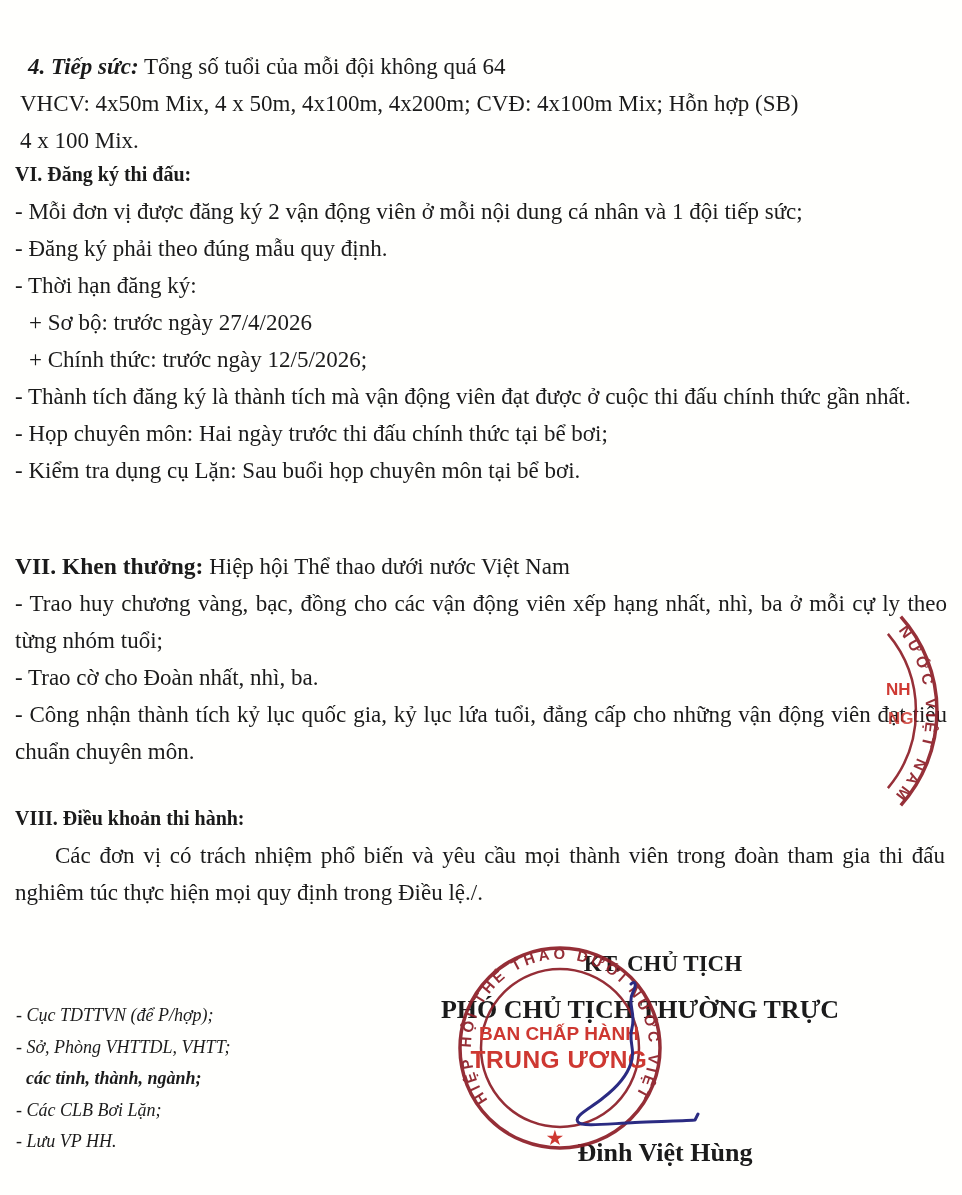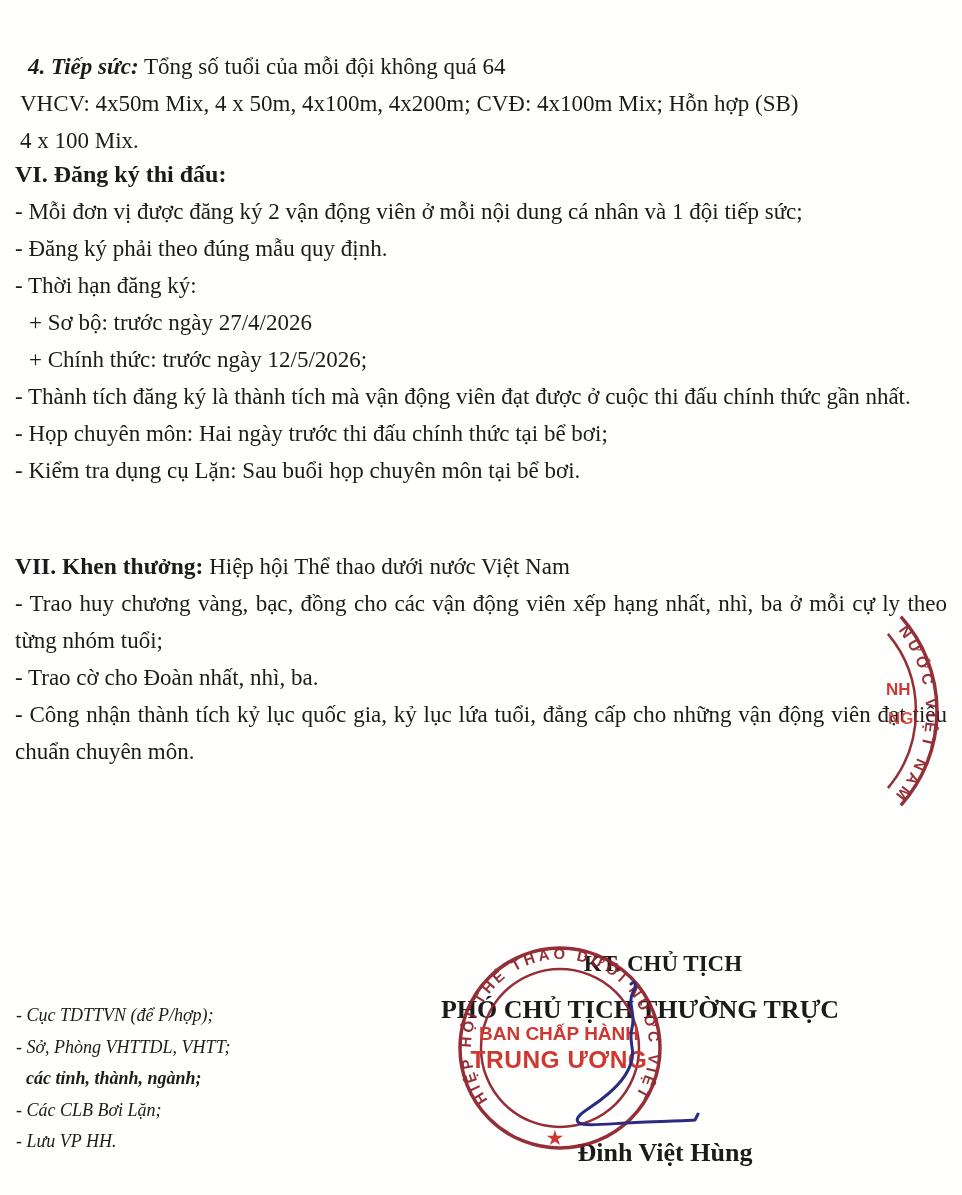--- a/index.html
+++ b/index.html
@@ -15,21 +15,21 @@
     position:relative;width:962px;height:1195px;margin:0 auto;
     background:var(--paper);color:var(--text);
     font-family:"Liberation Serif","DejaVu Serif",serif;
     overflow:hidden;
   }
   .abs{position:absolute;}
   .body-txt{font-size:23px;line-height:37px;}
   .body-txt p{margin:0;}
   .justify{text-align:justify;}
   .bi{font-weight:bold;font-style:italic;}
-  .heading{font-weight:bold;font-size:24px;}
+  .heading{font-weight:bold;font-size:20px;}
   .plus-indent{padding-left:14px;}
   .sec8-para{text-indent:40px;}
   .sig-block{text-align:center;font-weight:bold;}
   .sig-line1{font-size:23px;line-height:28px;padding-left:46px;margin:16px;}
   .sig-line2{font-size:26px;line-height:32px;margin:0;}
   .signer{font-size:26px;font-weight:bold;text-align:center;}
   .recipients .rh{font-weight:bold;font-size:24px;margin:0 0 8px 8px;}
   .recipients p{margin:0;font-style:italic;font-size:18px;line-height:31.5px;}
   svg text{font-family:"Liberation Sans","DejaVu Sans",sans-serif;font-weight:bold;}
 </style>
@@ -56,20 +56,24 @@
     <p>- Kiểm tra dụng cụ Lặn: Sau buổi họp chuyên môn tại bể bơi.</p>
   </div>
 
   <div class="abs body-txt" style="left:15px;top:548px;width:932px;">
     <p><span class="heading" style="font-size:23.5px;">VII. Khen thưởng:</span><span> Hiệp hội Thể thao dưới nước Việt Nam</span></p>
     <p class="justify">- Trao huy chương vàng, bạc, đồng cho các vận động viên xếp hạng nhất, nhì, ba ở mỗi cự ly theo từng nhóm tuổi;</p>
     <p>- Trao cờ cho Đoàn nhất, nhì, ba.</p>
     <p class="justify">- Công nhận thành tích kỷ lục quốc gia, kỷ lục lứa tuổi, đẳng cấp cho những vận động viên đạt tiêu chuẩn chuyên môn.</p>
   </div>
 
+  <div class="abs body-txt" style="left:15px;top:800px;width:930px;">
+    <p class="heading">VIII. Điều khoản thi hành:</p>
+    <p class="justify sec8-para">Các đơn vị có trách nhiệm phổ biến và yêu cầu mọi thành viên trong đoàn tham gia thi đấu nghiêm túc thực hiện mọi quy định trong Điều lệ./.</p>
+  </div>
 
   <div class="abs sig-block" style="left:395px;top:934px;width:490px;">
     <p class="sig-line1">KT. CHỦ TỊCH</p>
     <p class="sig-line2">PHÓ CHỦ TỊCH THƯỜNG TRỰC</p>
   </div>
 
   <div class="abs signer" style="left:420px;top:1138px;width:490px;">Đinh Việt Hùng</div>
 
   <div class="abs recipients" style="left:16px;top:1000px;width:380px;">
     <p>- Cục TDTTVN (để P/hợp);</p>

